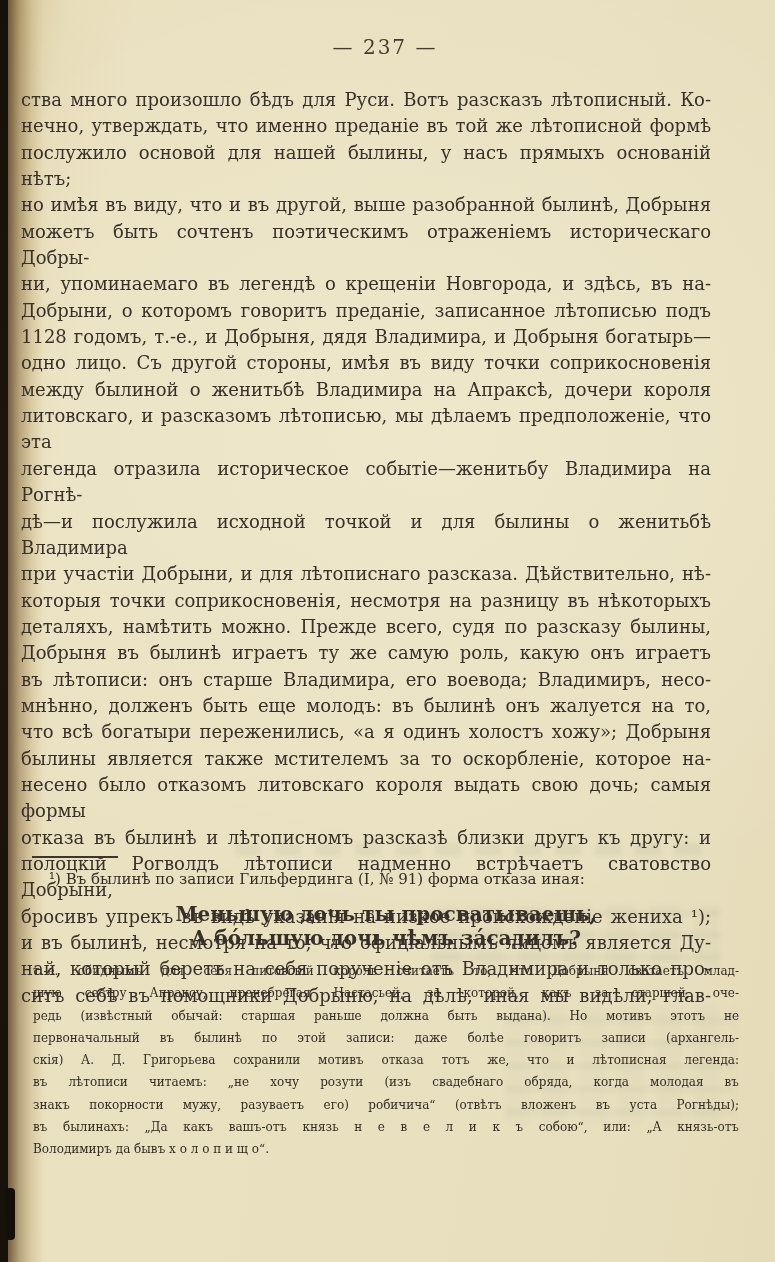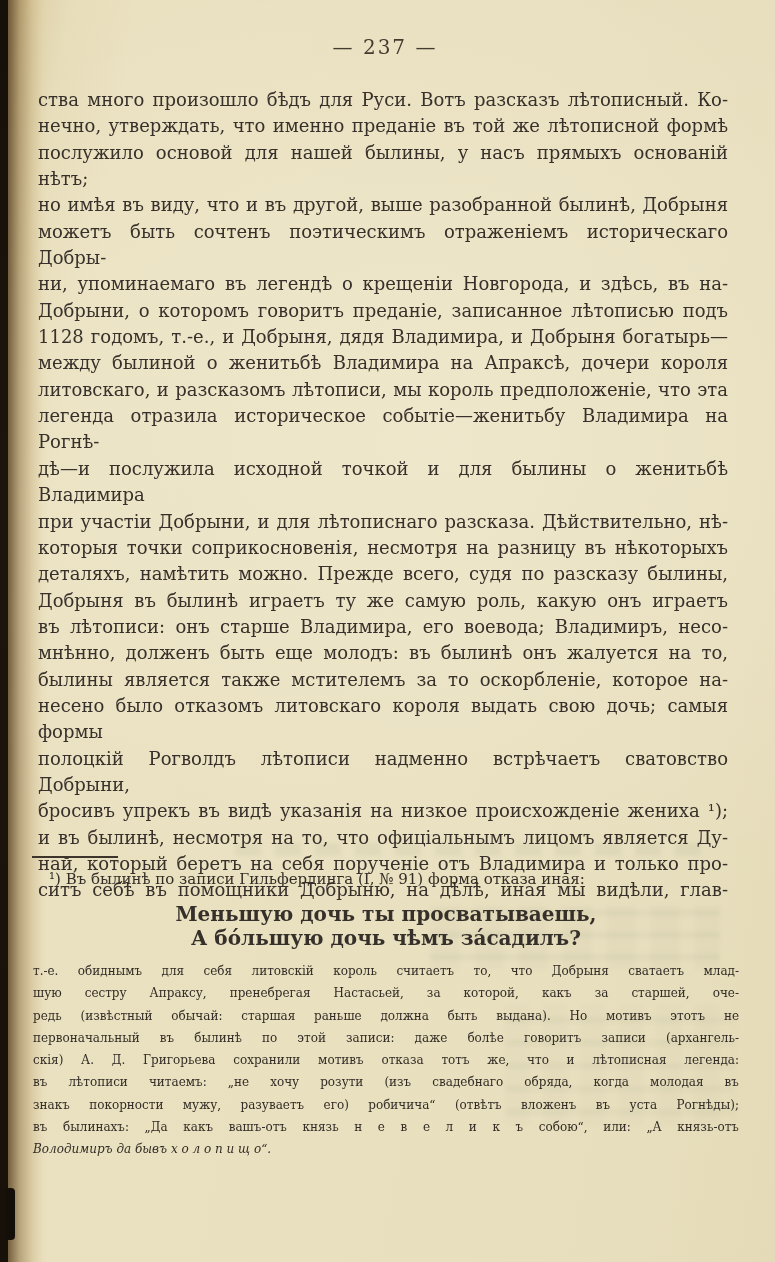--- a/index.html
+++ b/index.html
@@ -60,21 +60,21 @@
     position: absolute;
     top: 35px; left: 40px; width: 690px;
     text-align: center;
     font-size: 20px;
     letter-spacing: 2px;
     color: #443b30;
   }
   
   .body-text {
     position: absolute;
-    top: 87px; left: 38px; width: 690px;
+    top: 87px; left: 21px; width: 690px;
   }
   .body-text .text-line {
     font-size: 18px;
     line-height: 26.35px;
     text-align: justify;
     text-align-last: justify;
     white-space: normal;
     color: #38302a;
   }
   
@@ -108,21 +108,20 @@
   }
   .fn-body .text-line {
     font-size: 12px;
     line-height: 22.3px;
     text-align: justify;
     text-align-last: justify;
   }
   .fn-body .text-line:last-child {
     text-align: right;
     text-align-last: left;
-    font-style: italic;
   }
 </style>
 </head>
 <body>
 
 <div class="scan-page">
 
   <div class="spine-black"></div>
   <div class="spine-shade"></div>
   <div class="spine-notch"></div>
@@ -135,32 +134,35 @@
 
   <div class="body-text">
       <div class="text-line">ства много произошло бѣдъ для Руси. Вотъ разсказъ лѣтописный. Ко-</div>
       <div class="text-line">нечно, утверждать, что именно преданіе въ той же лѣтописной формѣ</div>
       <div class="text-line">послужило основой для нашей былины, у насъ прямыхъ основаній нѣтъ;</div>
       <div class="text-line">но имѣя въ виду, что и въ другой, выше разобранной былинѣ, Добрыня</div>
       <div class="text-line">можетъ быть сочтенъ поэтическимъ отраженіемъ историческаго Добры-</div>
       <div class="text-line">ни, упоминаемаго въ легендѣ о крещеніи Новгорода, и здѣсь, въ на-</div>
       <div class="text-line">Добрыни, о которомъ говоритъ преданіе, записанное лѣтописью подъ</div>
       <div class="text-line">1128 годомъ, т.-е., и Добрыня, дядя Владимира, и Добрыня богатырь—</div>
+      <div class="text-line">одно лицо. Съ другой стороны, имѣя въ виду точки соприкосновенія</div>
       <div class="text-line">между былиной о женитьбѣ Владимира на Апраксѣ, дочери короля</div>
-      <div class="text-line">литовскаго, и разсказомъ лѣтописи, мы король предположеніе, что эта</div>
+      <div class="text-line">литовскаго, и разсказомъ лѣтописью, мы дѣлаемъ предположеніе, что эта</div>
       <div class="text-line">легенда отразила историческое событіе—женитьбу Владимира на Рогнѣ-</div>
       <div class="text-line">дѣ—и послужила исходной точкой и для былины о женитьбѣ Владимира</div>
       <div class="text-line">при участіи Добрыни, и для лѣтописнаго разсказа. Дѣйствительно, нѣ-</div>
       <div class="text-line">которыя точки соприкосновенія, несмотря на разницу въ нѣкоторыхъ</div>
       <div class="text-line">деталяхъ, намѣтить можно. Прежде всего, судя по разсказу былины,</div>
       <div class="text-line">Добрыня въ былинѣ играетъ ту же самую роль, какую онъ играетъ</div>
       <div class="text-line">въ лѣтописи: онъ старше Владимира, его воевода; Владимиръ, несо-</div>
       <div class="text-line">мнѣнно, долженъ быть еще молодъ: въ былинѣ онъ жалуется на то,</div>
+      <div class="text-line">что всѣ богатыри переженились, «а я одинъ холостъ хожу»; Добрыня</div>
       <div class="text-line">былины является также мстителемъ за то оскорбленіе, которое на-</div>
       <div class="text-line">несено было отказомъ литовскаго короля выдать свою дочь; самыя формы</div>
+      <div class="text-line">отказа въ былинѣ и лѣтописномъ разсказѣ близки другъ къ другу: и</div>
       <div class="text-line">полоцкій Рогволдъ лѣтописи надменно встрѣчаетъ сватовство Добрыни,</div>
       <div class="text-line">бросивъ упрекъ въ видѣ указанія на низкое происхожденіе жениха ¹);</div>
       <div class="text-line">и въ былинѣ, несмотря на то, что офиціальнымъ лицомъ является Ду-</div>
       <div class="text-line">най, который беретъ на себя порученіе отъ Владимира и только про-</div>
       <div class="text-line">ситъ себѣ въ помощники Добрыню, на дѣлѣ, иная мы видѣли, глав-</div>
     </div>
 
   <hr class="footnote-rule">
 
   <div class="footnote">

